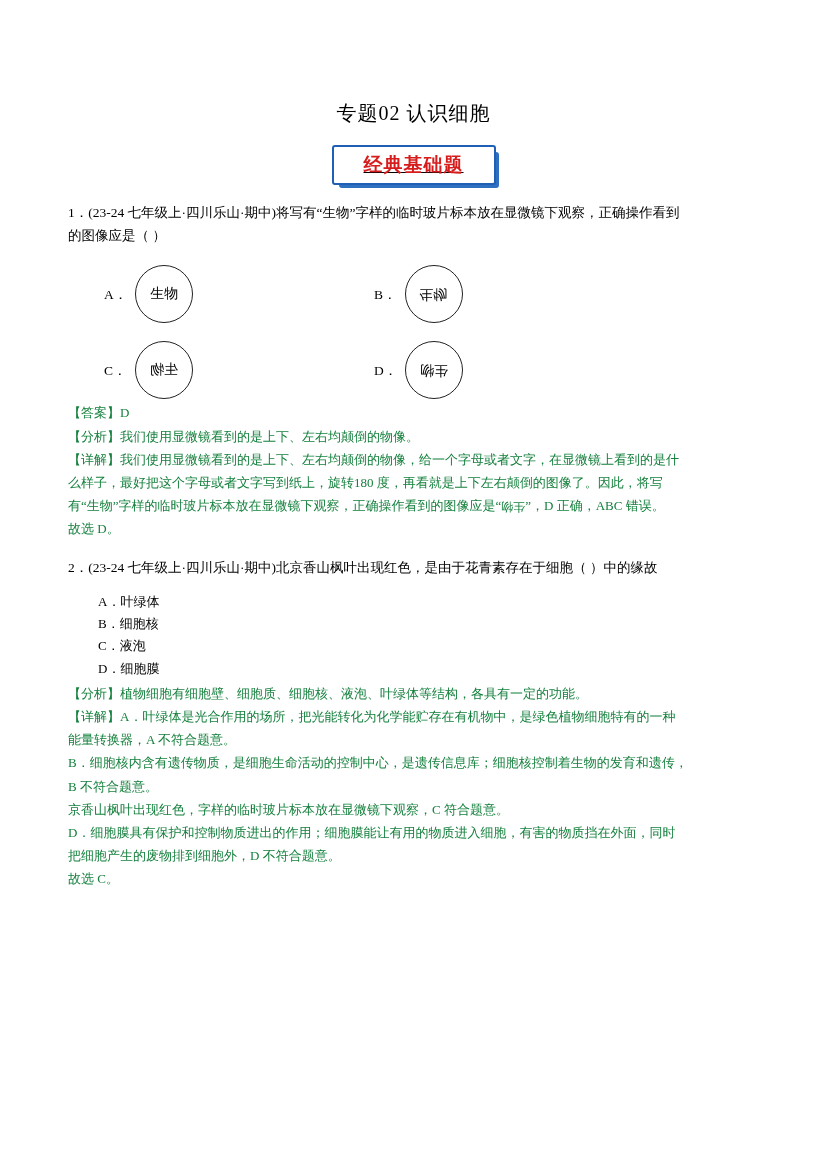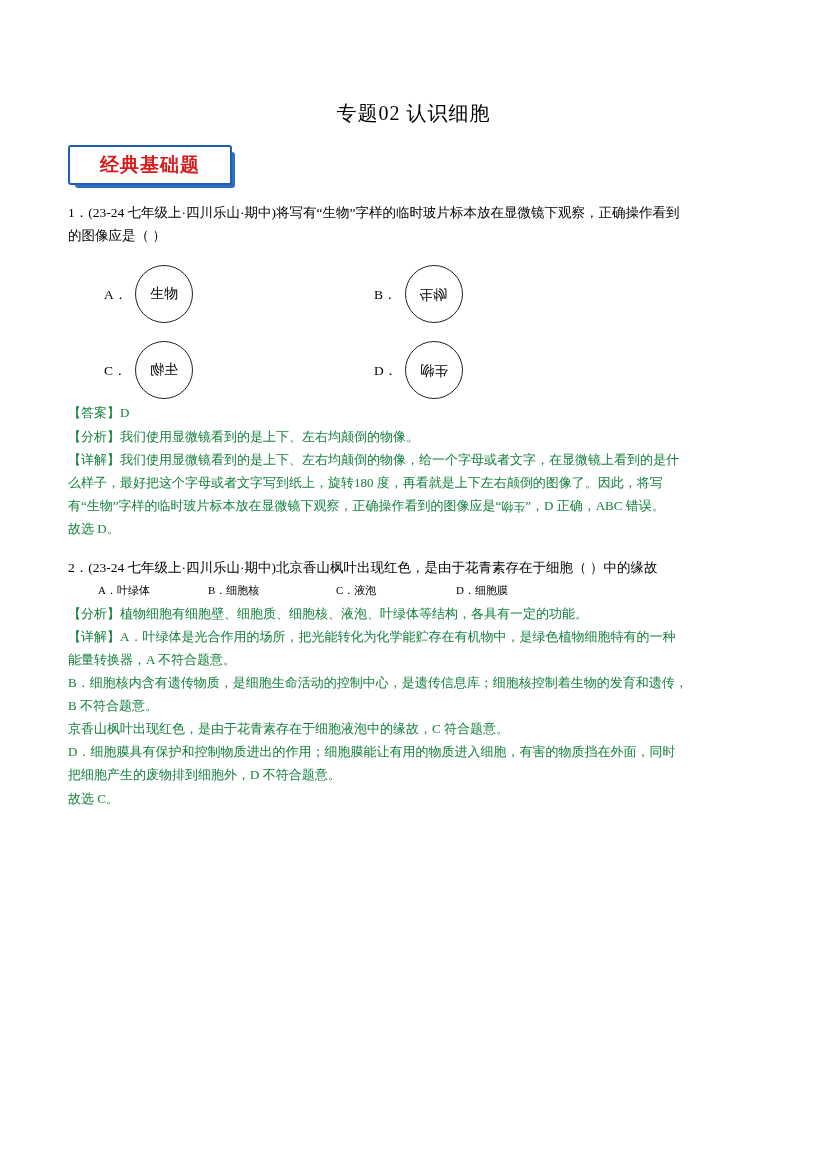--- a/index.html
+++ b/index.html
@@ -25,20 +25,22 @@
   .doc-title {
     margin-top: 100px;
     font-size: 20px;
     font-weight: normal;
     text-align: center;
     letter-spacing: 1px;
   }
   .banner-wrap {
     margin-top: 18px;
     display: flex;
+    justify-content: center;
+    text-decoration: underline;
   }
   .banner {
     position: relative;
     display: inline-block;
   }
   .banner-shadow {
     position: absolute;
     left: 7px;
     top: 7px;
     width: 160px;
@@ -112,22 +114,23 @@
   .flipv  { transform: scaleY(-1); }
   .fliph  { transform: scaleX(-1); }
   .mini-rot {
     display: inline-block;
     transform: rotate(180deg);
     font-size: 12px;
   }
   .q2-options {
     display: flex;
     padding-left: 30px;
-    font-size: 11px;
-    margin-top: 1px;
+    font-size: 13px;
+    margin-top: 11px;
+    flex-direction: column;
   }
   .q2-options span { display: inline-block; }
   .o1 { width: 110px; }
   .o2 { width: 128px; }
   .o3 { width: 120px; }
 </style>
 </head>
 <body>
 
 <div class="page">
@@ -197,20 +200,20 @@
       <span class="o3">C．液泡</span>
       <span>D．细胞膜</span>
     </div>
 
     <div class="answer-red">
       <p>【分析】植物细胞有细胞壁、细胞质、细胞核、液泡、叶绿体等结构，各具有一定的功能。</p>
       <p>【详解】A．叶绿体是光合作用的场所，把光能转化为化学能贮存在有机物中，是绿色植物细胞特有的一种</p>
       <p>能量转换器，A 不符合题意。</p>
       <p>B．细胞核内含有遗传物质，是细胞生命活动的控制中心，是遗传信息库；细胞核控制着生物的发育和遗传，</p>
       <p>B 不符合题意。</p>
-      <p>京香山枫叶出现红色，是由于花青素存在于细胞液泡中的缘故，C 符合题意。</p>
+      <p>京香山枫叶出现红色，字样的临时玻片标本放在显微镜下观察，C 符合题意。</p>
       <p>D．细胞膜具有保护和控制物质进出的作用；细胞膜能让有用的物质进入细胞，有害的物质挡在外面，同时</p>
       <p>把细胞产生的废物排到细胞外，D 不符合题意。</p>
       <p>故选 C。</p>
     </div>
   </div>
 
 </div>
 
 </body></html>

